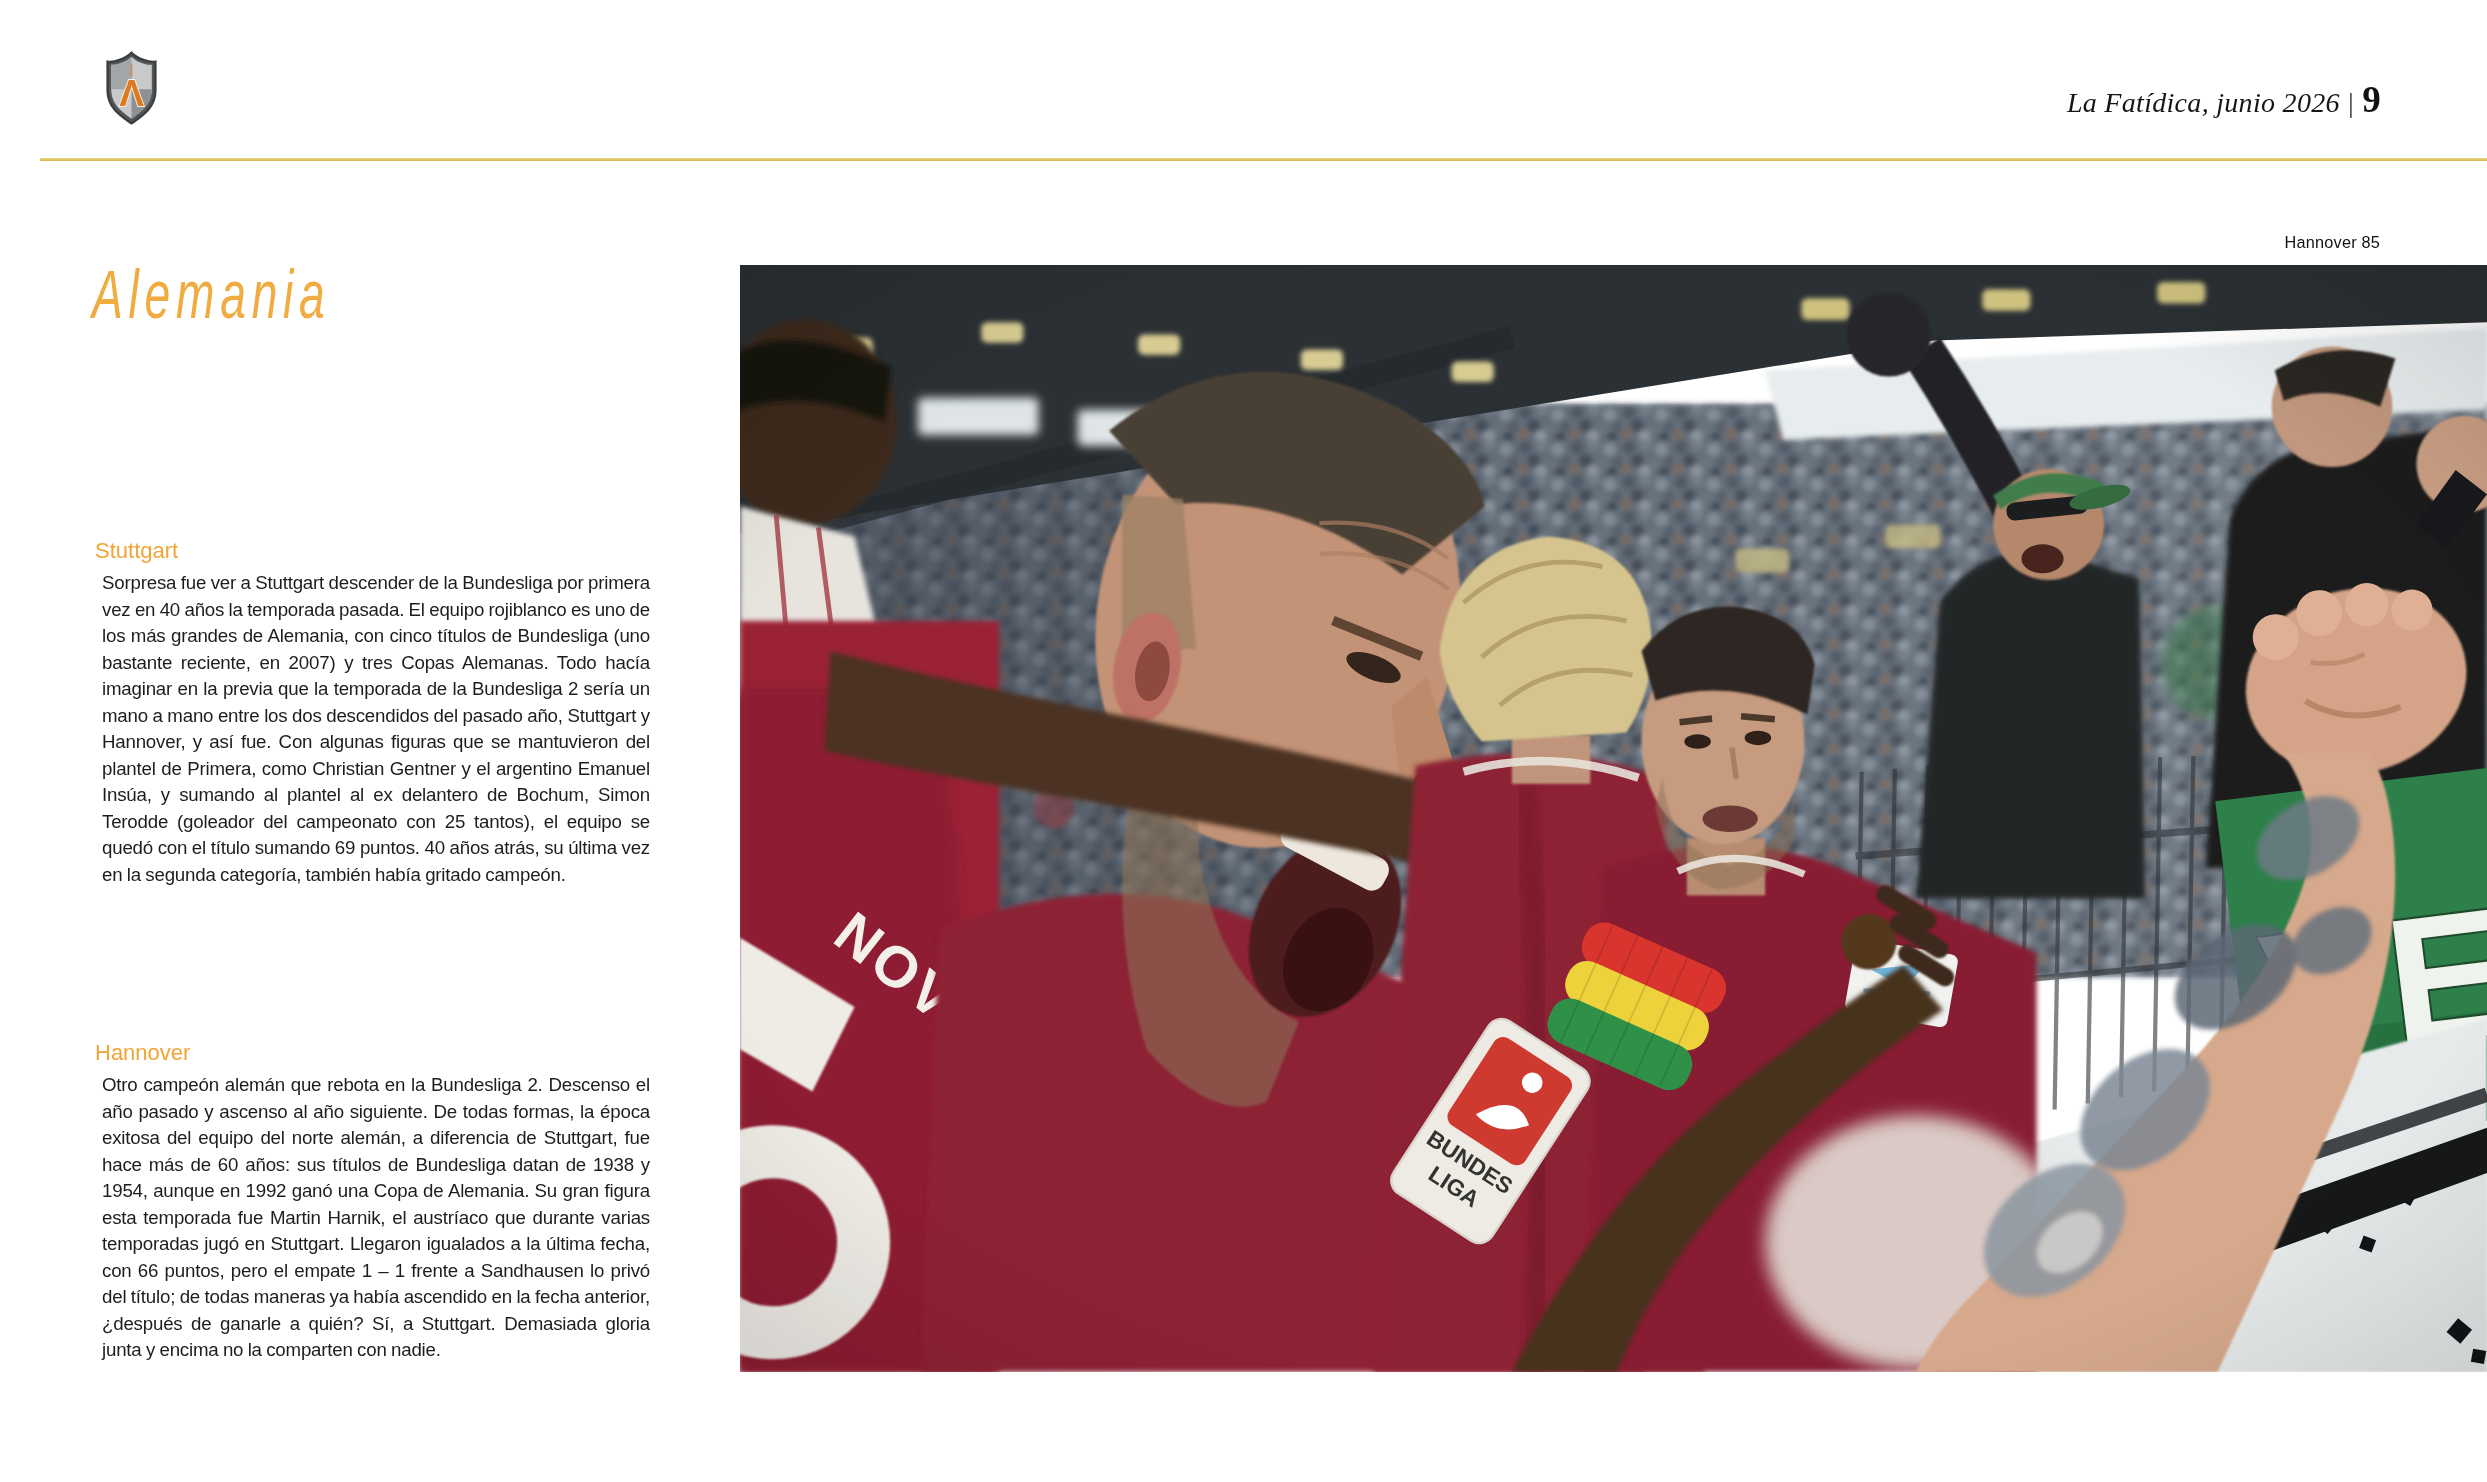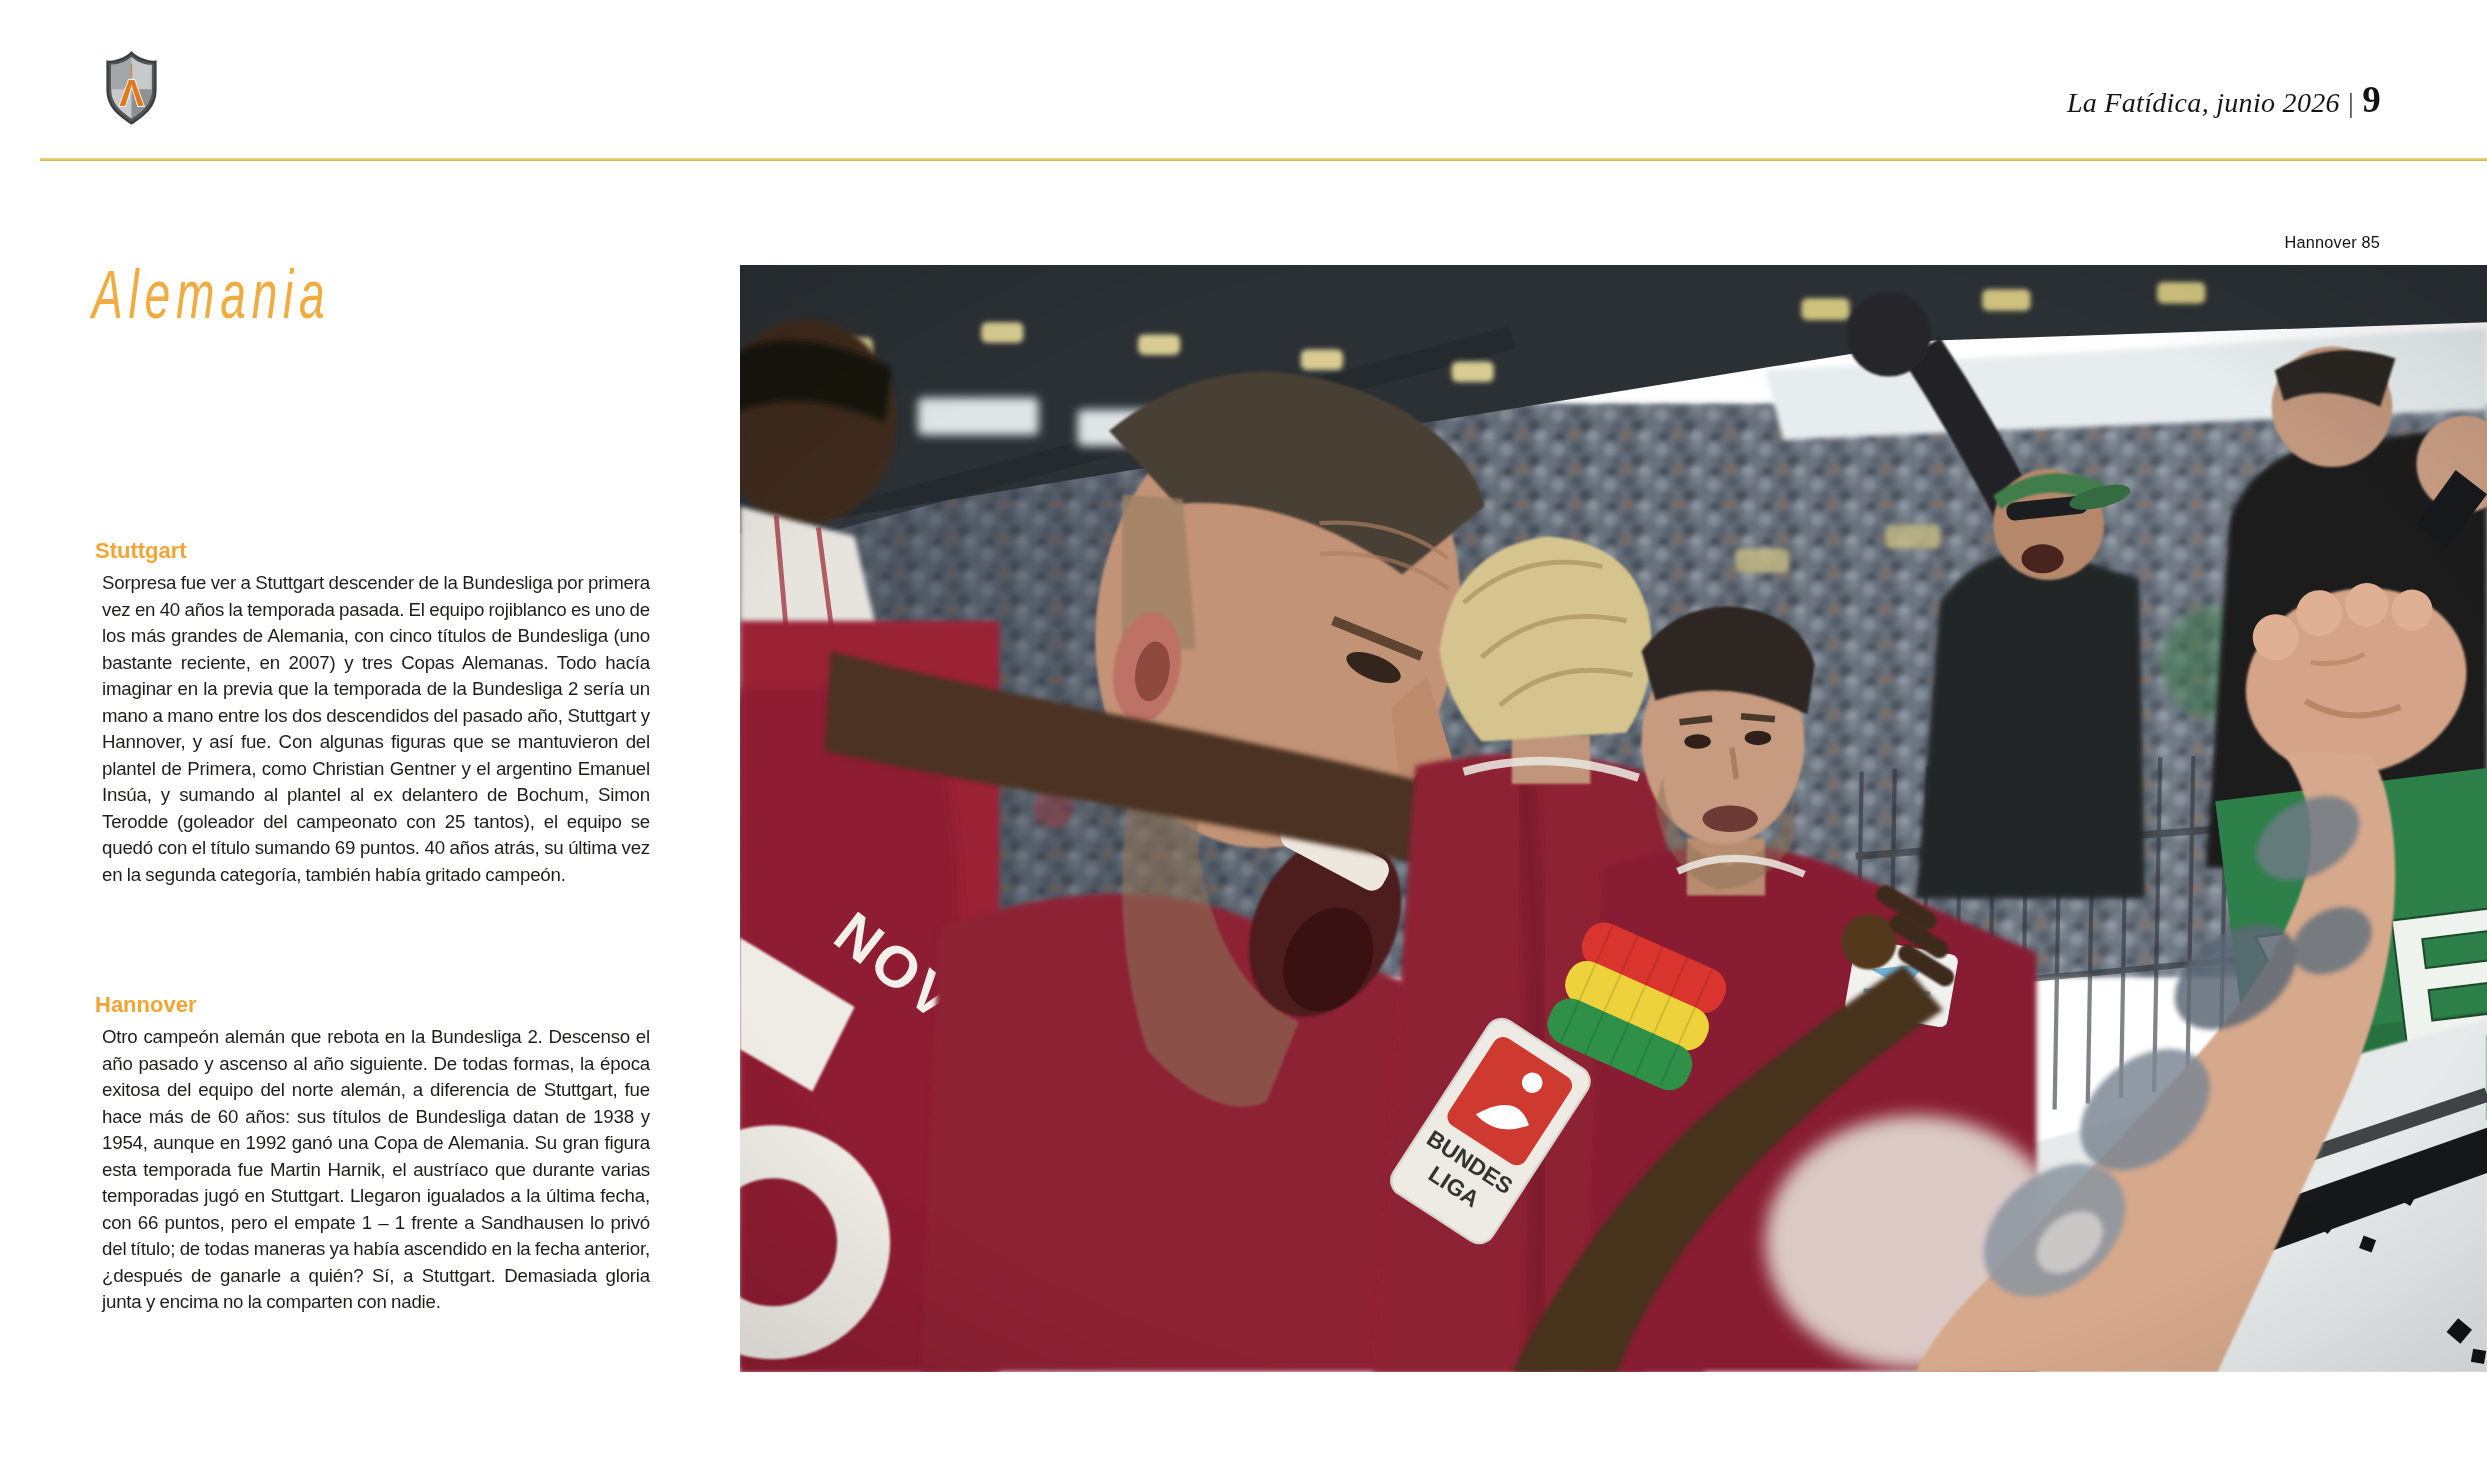--- a/index.html
+++ b/index.html
@@ -21,23 +21,23 @@
     background:linear-gradient(#F0DC8F,#DFC35F 55%,#D4B44A);
   }
   
   .kicker-title{
     position:absolute; left:92px; top:255px;
     font-style:italic; font-weight:400; font-size:68px; letter-spacing:8.4px;
     color:#F0AC40; transform:scaleX(.68); transform-origin:left top; white-space:nowrap;
   }
   .article{position:absolute; left:95px; width:562px; color:#1D1D1B;}
   .article.stuttgart{top:539px;}
-  .article.hannover{top:993px;}
+  .article.hannover{top:1041px;}
   .article h2{
-    margin:0 0 6px 0; font-size:22px; line-height:1.1; font-weight:700; color:#F2A434;
+    margin:0 0 6px 0; font-size:22px; line-height:1.1; font-weight:400; color:#F2A434;
   }
   .article p{
     margin:7px; font-size:18.7px; line-height:26.5px; text-align:justify;
     letter-spacing:-0.2px; word-spacing:-0.6px;
   }
   
   .photo-caption{
     position:absolute; top:233px; right:107px; font-size:16.3px; color:#121212; letter-spacing:0.2px;
   }
   .photo{

